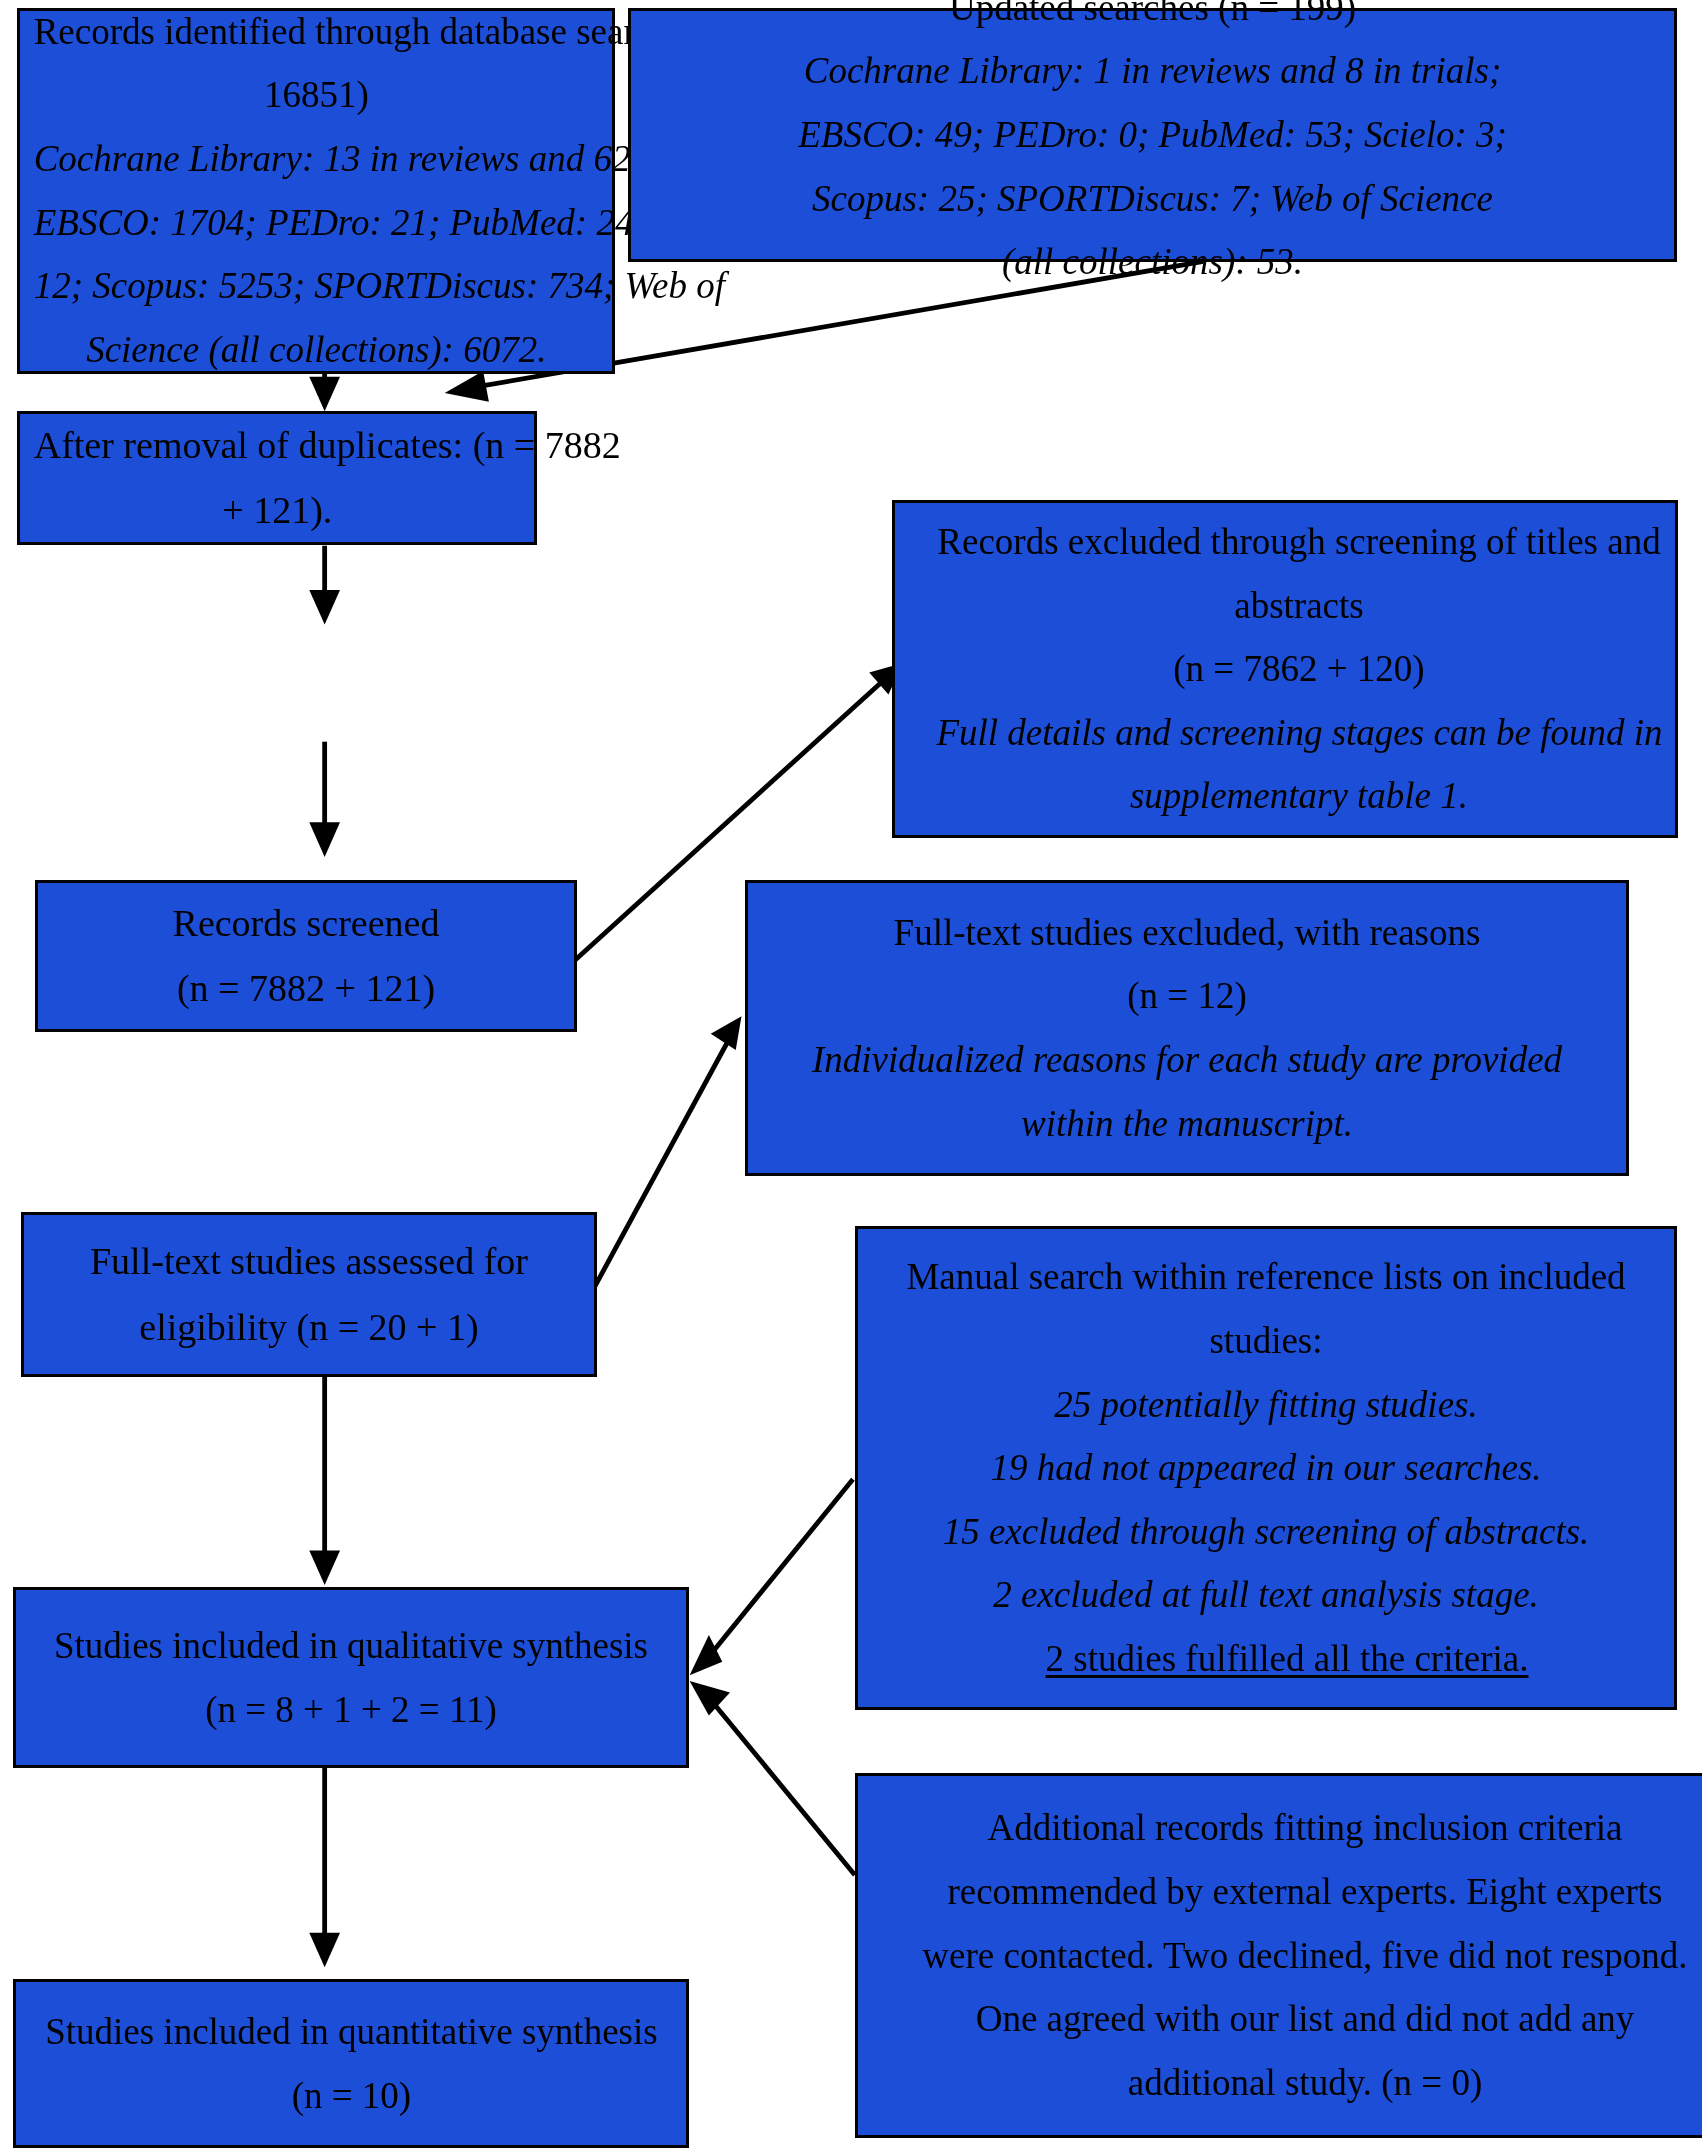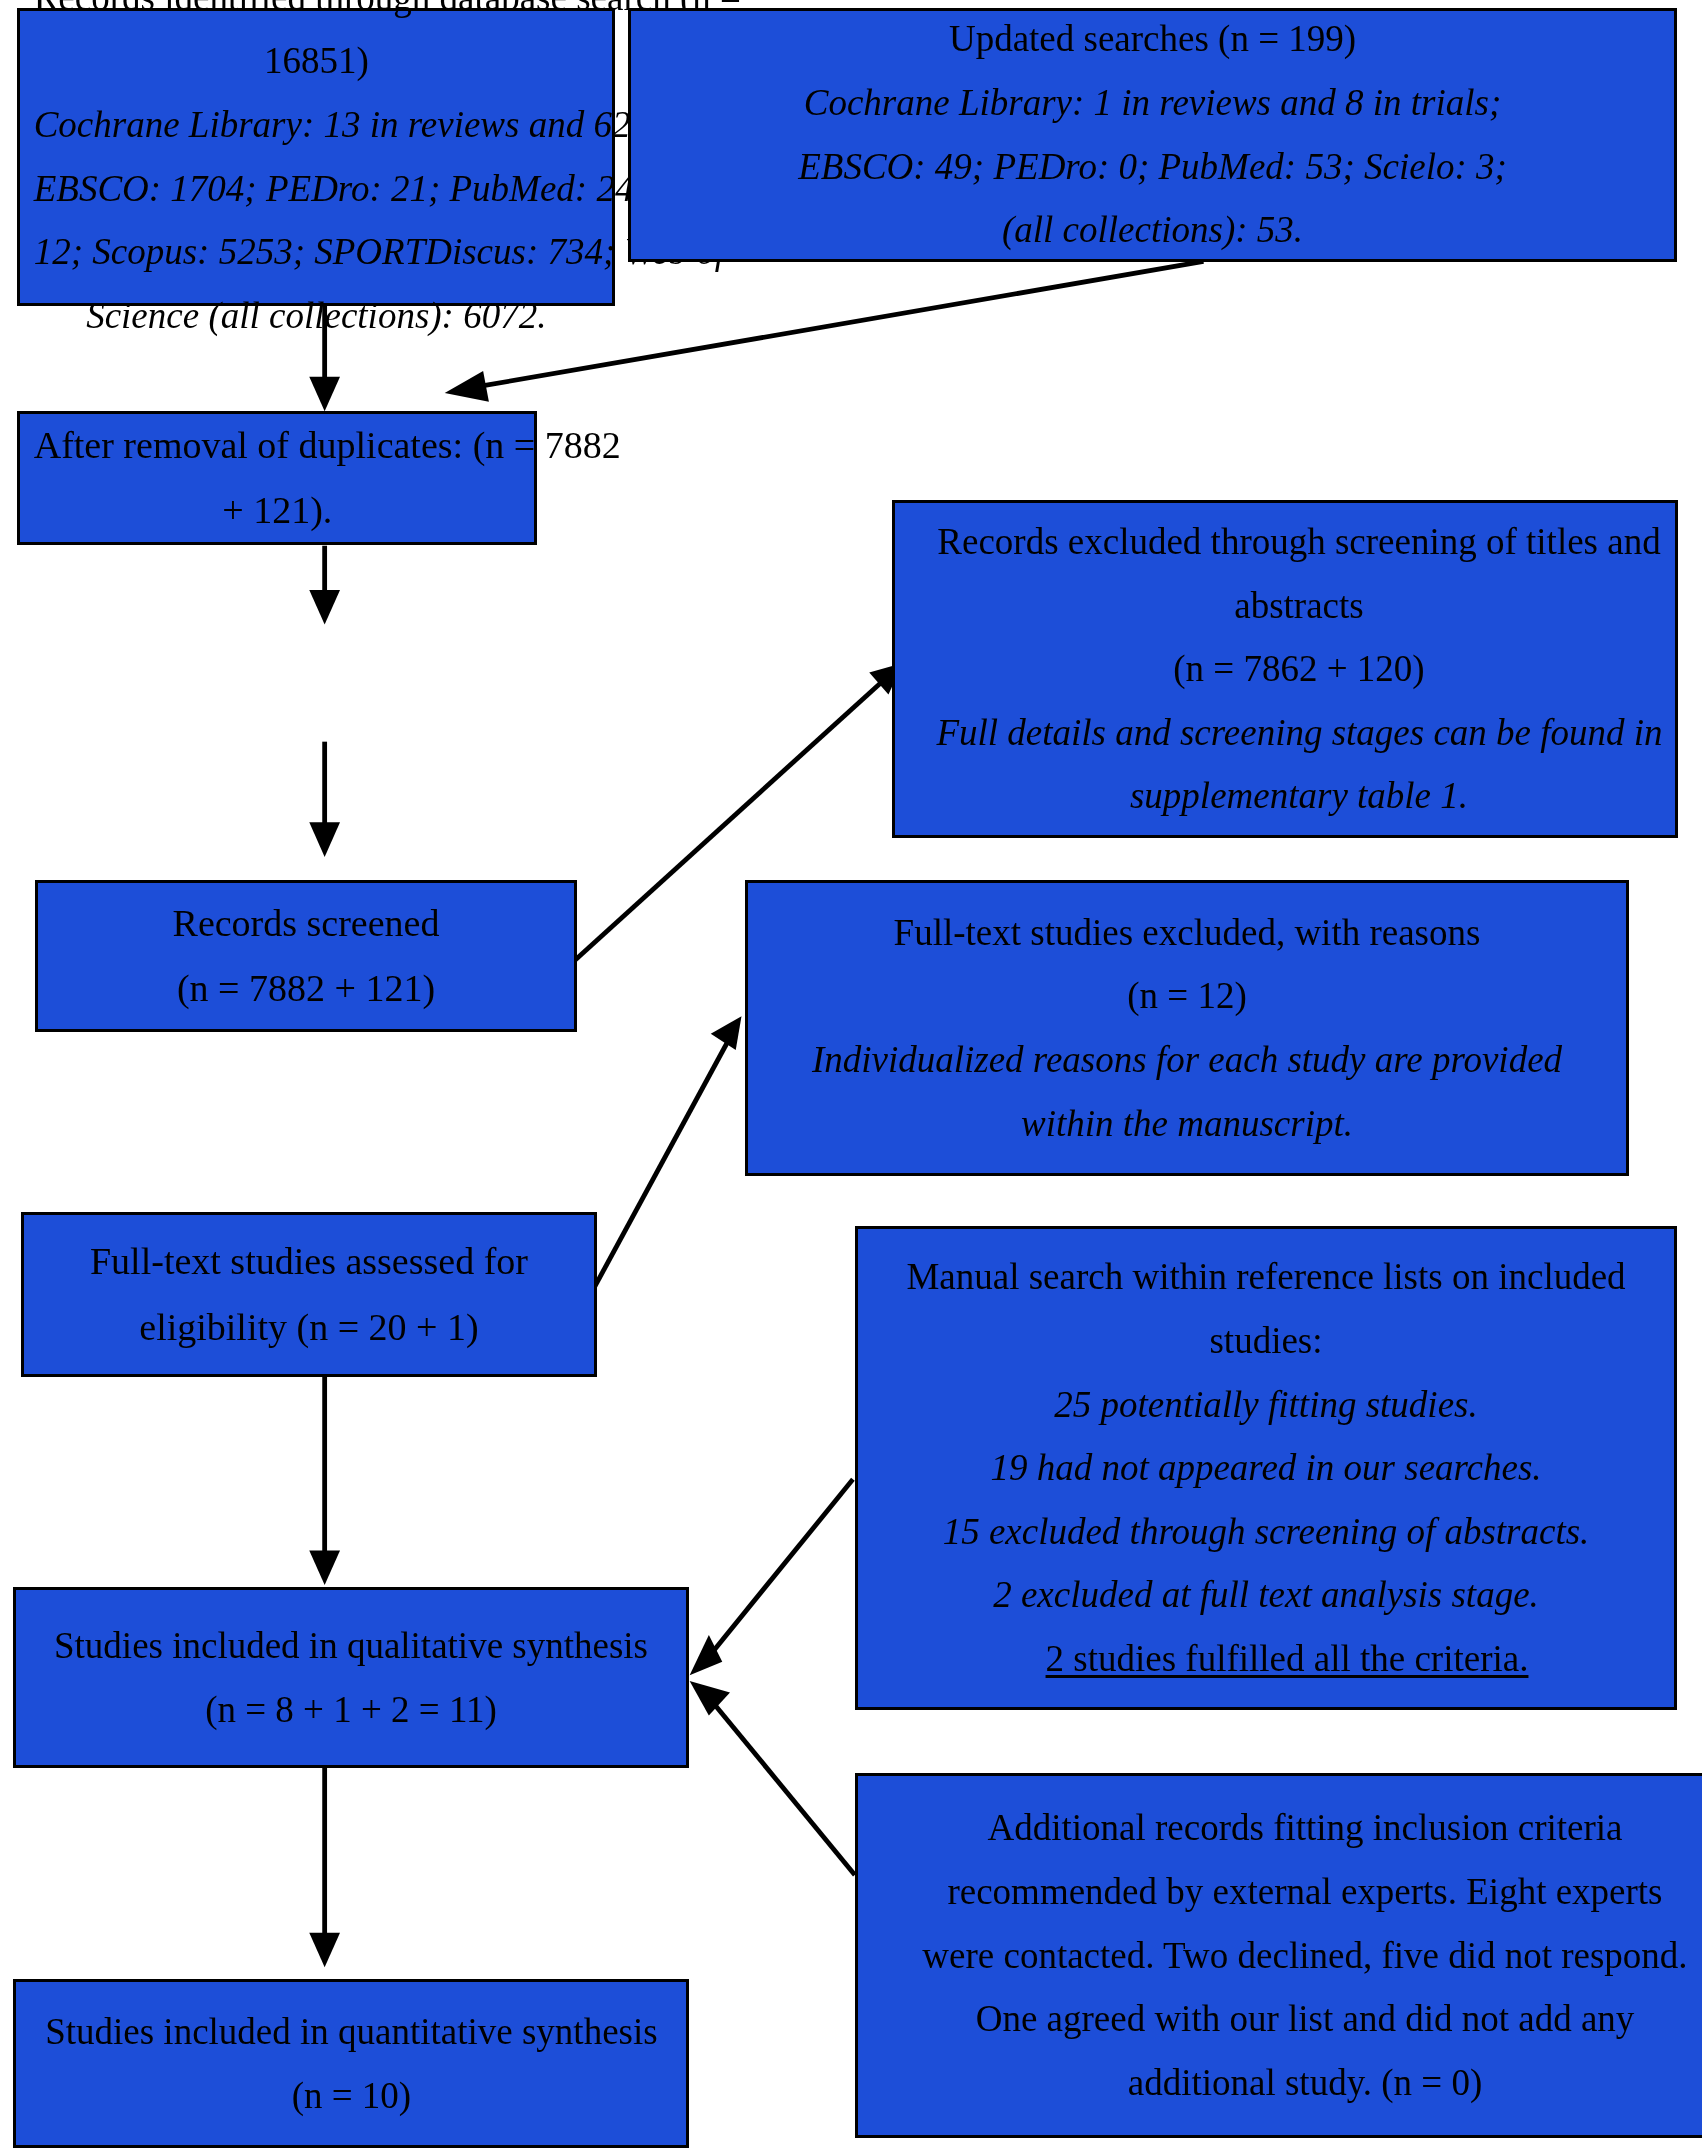--- a/index.html
+++ b/index.html
@@ -108,33 +108,34 @@
       <line x1="890" y1="1952" x2="742" y2="1772"></line>
       <polygon points="718,1750 738,1786 760,1762"></polygon>
     </g>
 
     <g>
       <line x1="338" y1="1840" x2="338" y2="2022"></line>
       <polygon points="338,2048 322,2012 354,2012"></polygon>
     </g>
   </svg>
 
-  <div class="box f39" style="left:17.3px; top:7.7px; width:598px; height:298px;">
+  <div class="box f39" style="left:17.3px; top:7.7px; width:598px; height:366px;">
     <span class="ln">Records identified through database search (n =</span>
     <span class="ln">16851)</span>
     <span class="ln ital">Cochrane Library: 13 in reviews and 621 in trials;</span>
     <span class="ln ital">EBSCO: 1704; PEDro: 21; PubMed: 2421; Scielo:</span>
     <span class="ln ital">12; Scopus: 5253; SPORTDiscus: 734; Web of</span>
     <span class="ln ital">Science (all collections): 6072.</span>
   </div>
 
   <div class="box f39" style="left:628px; top:7.7px; width:1049px; height:254px;">
     <span class="ln">Updated searches (n = 199)</span>
     <span class="ln ital">Cochrane Library: 1 in reviews and 8 in trials;</span>
     <span class="ln ital">EBSCO: 49; PEDro: 0; PubMed: 53; Scielo: 3;</span>
+    <span class="ln ital">Scopus: 25; SPORTDiscus: 7; Web of Science</span>
     <span class="ln ital">(all collections): 53.</span>
   </div>
 
   <div class="box f40" style="left:17.3px; top:411px; width:520px; height:134px;">
     <span class="ln">After removal of duplicates: (n = 7882</span>
     <span class="ln">+ 121).</span>
   </div>
 
   <div class="box f39" style="left:892px; top:500px; width:786px; height:338px;padding-left:28px;">
     <span class="ln">Records excluded through screening of titles and</span>

